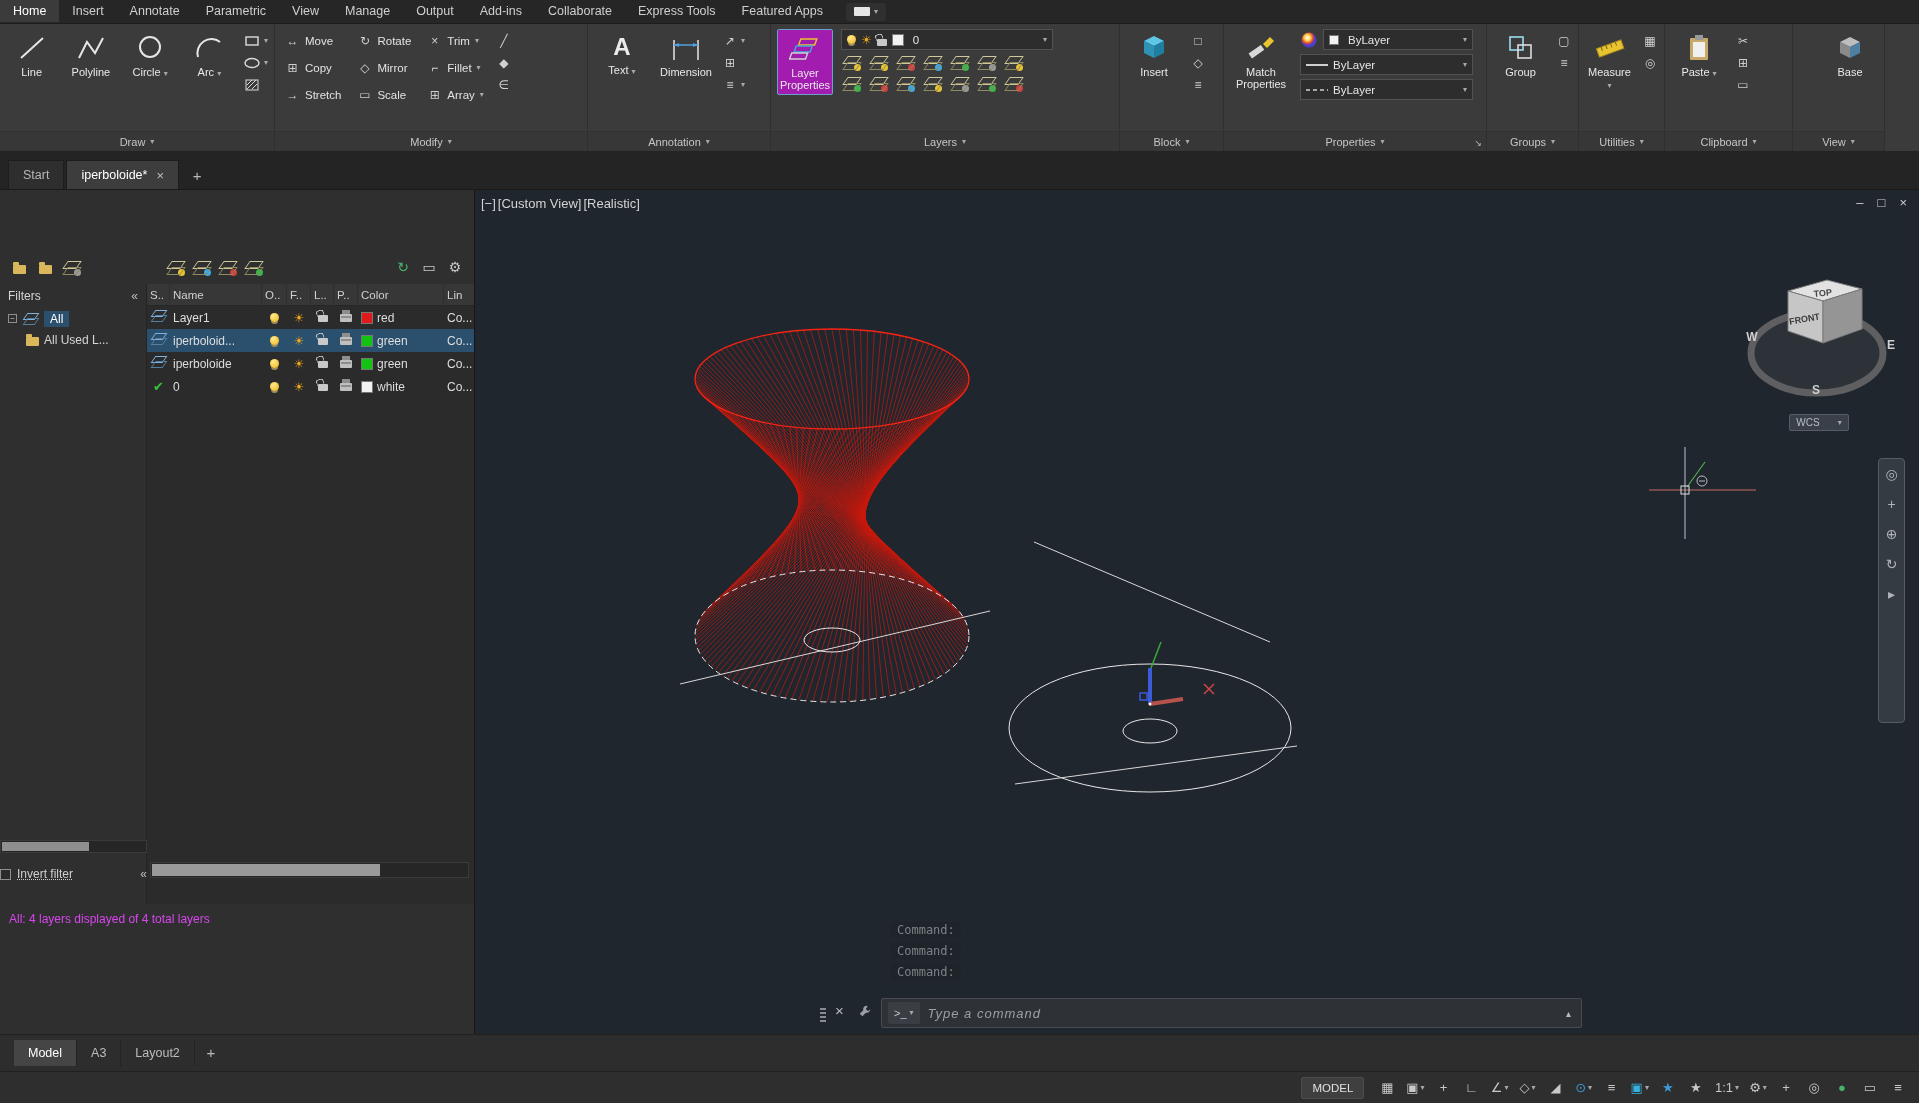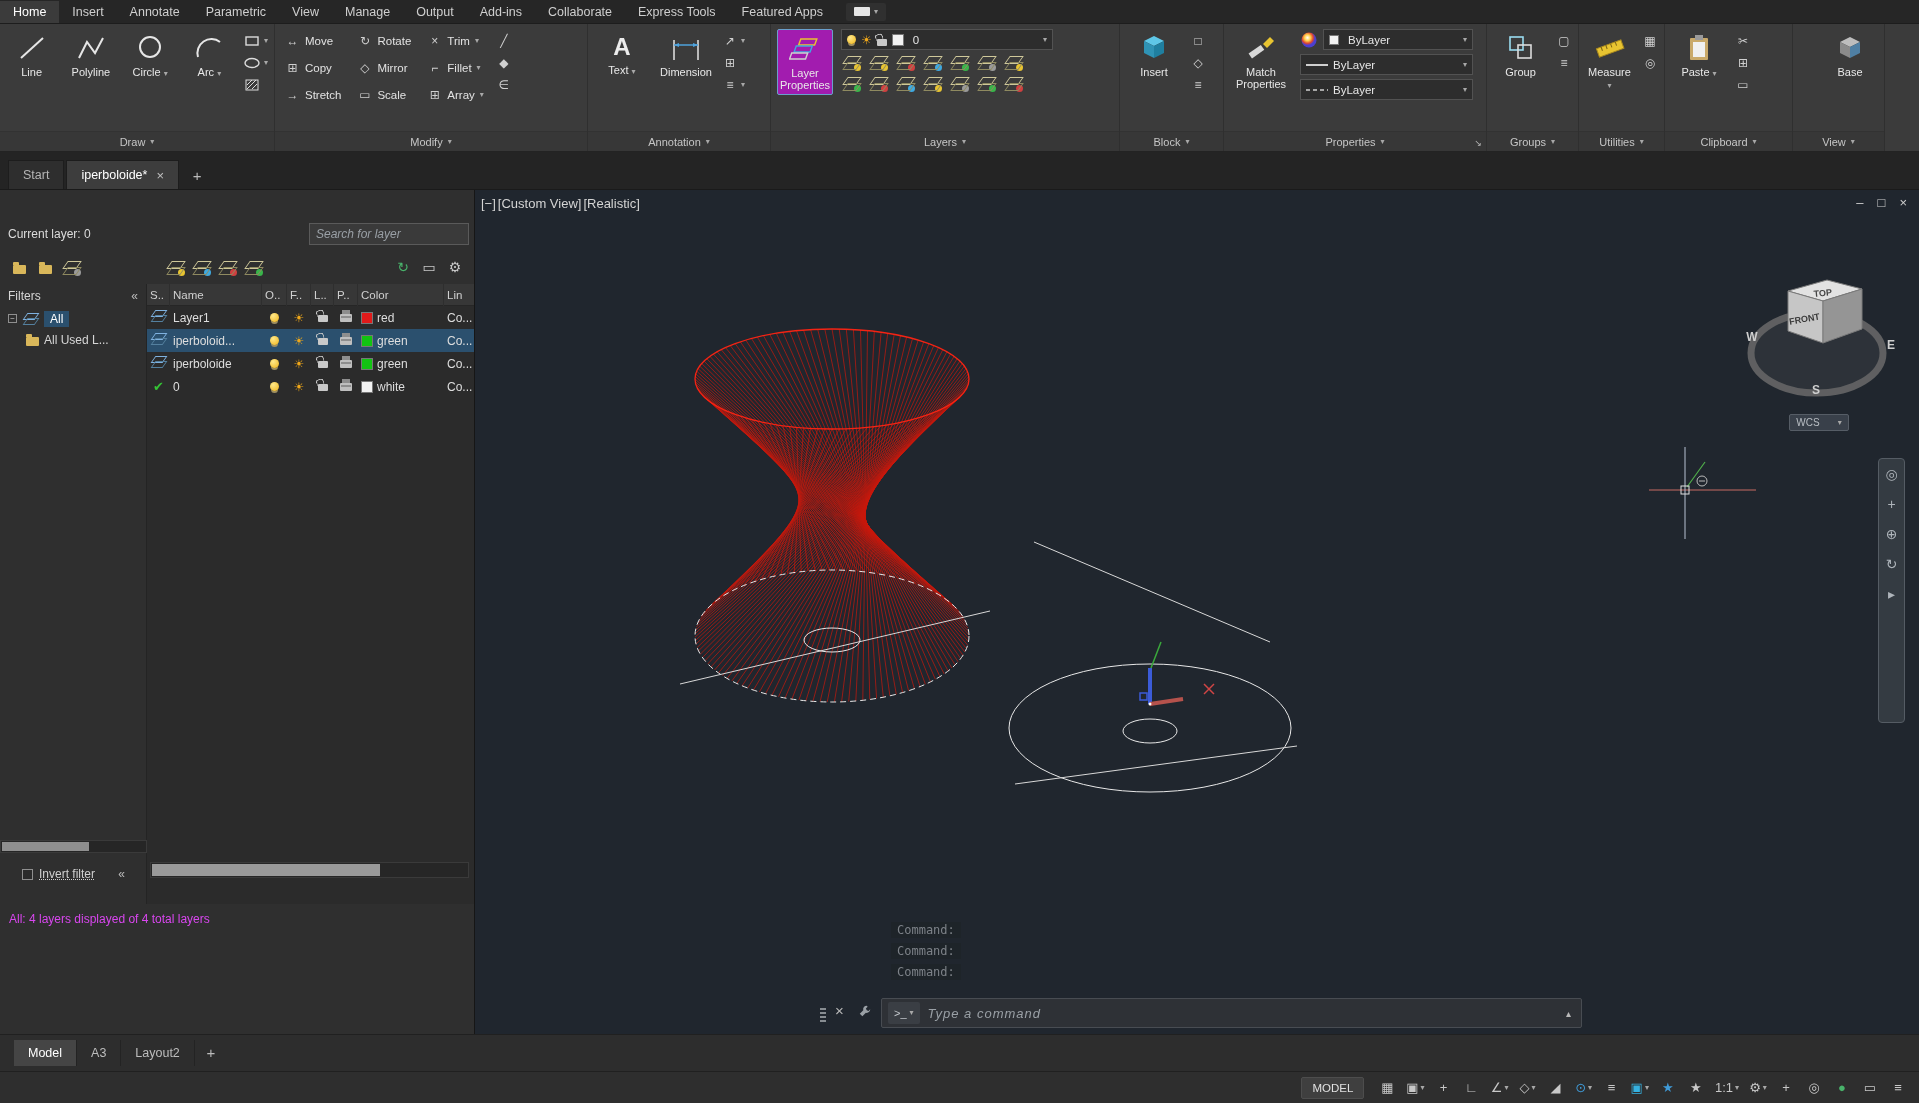--- a/index.html
+++ b/index.html
@@ -1,20 +1,20 @@
 <!DOCTYPE html>
 <html><head>
 <meta charset="utf-8">
 <style>
   *{margin:0;padding:0;box-sizing:border-box;font-family:"Liberation Sans","DejaVu Sans",sans-serif}
   html,body{width:1919px;height:1103px;overflow:hidden;background:#2b2b2b;color:#d8d8d8;font-size:12px}
   .caret{font-size:8px;color:#a8a8a8;line-height:1}
 
   
-  .menubar{position:absolute;top:0;left:0;right:0;height:24px;background:#262626;display:flex;align-items:center;border-bottom:1px solid #1d1d1d}
+  .menubar{position:absolute;top:0;left:0;right:0;height:24px;background:#262626;display:flex;align-items:flex-start;border-bottom:1px solid #1d1d1d}
   .apptabs{display:flex}
   .apptab{padding:4px 13px;font-size:12.5px;color:#cfcfcf;cursor:default}
   .apptab.active{background:#3b3b3b;color:#fff}
   .ribbonopt{display:flex;align-items:center;gap:4px;margin-left:10px;padding:0 8px;background:#303030;border-radius:2px;height:18px;align-self:center}
   .ro-box{display:inline-block;width:16px;height:9px;background:#e6e6e6;border-radius:1px}
 
   
   .ribbon{position:absolute;top:24px;left:0;right:0;height:128px;background:#3b3b3b;display:flex;border-bottom:1px solid #232323}
   .rpanel{height:100%;border-right:1px solid #2f2f2f;display:flex;flex-direction:column;flex:0 0 auto}
   .pbody{flex:1;display:flex;align-items:flex-start;padding:5px 6px 2px 6px;gap:8px}
@@ -93,21 +93,21 @@
   .pal-table{position:absolute;top:94px;left:147px;right:0;bottom:110px;overflow:hidden;background:#2b2b2b}
   .lgrid{display:grid;grid-template-columns:23px 92px 25px 24px 23px 24px 86px 31px;align-items:center}
   .lhead{height:22px;background:#373737;border-bottom:1px solid #262626}
   .lhead .hc{font-size:11.5px;color:#d0d0d0;padding-left:3px;border-right:1px solid #2e2e2e;height:22px;line-height:22px;overflow:hidden;white-space:nowrap}
   .lrow{height:23px;color:#dedede}
   .lrow.sel{background:#2b506e}
   .lrow .c{padding-left:3px;overflow:hidden;white-space:nowrap}
   .lrow .ctr{text-align:center;padding-left:0}
   .pal-fscroll{position:absolute;left:0;top:650px;width:147px;height:13px;background:#262626;border:1px solid #3a3a3a}
   .pal-fscroll i{position:absolute;left:1px;top:1px;bottom:1px;width:60%;background:#8f8f8f}
-  .pal-invert{position:absolute;left:0;top:672px;width:147px;height:24px;display:flex;align-items:center;gap:6px;padding:0 22px;color:#d0d0d0}
+  .pal-invert{position:absolute;left:0;top:672px;width:147px;height:24px;display:flex;align-items:center;gap:6px;padding:0 0;color:#d0d0d0}
   .cb{width:11px;height:11px;border:1px solid #8f8f8f;background:#2b2b2b}
   .pal-hscroll{position:absolute;left:150px;top:672px;right:5px;height:16px;background:#262626;border:1px solid #3a3a3a}
   .pal-hscroll i{position:absolute;left:1px;top:1px;bottom:1px;width:72%;background:#9a9a9a}
   .pal-status{position:absolute;left:0;right:0;top:714px;height:30px;display:flex;align-items:center;padding:0 9px;color:#d946ef;background:#2f2f2f}
 
   
   .canvas{flex:1;position:relative;background:#20262e;overflow:hidden}
   .canvas svg.entities{position:absolute;inset:0;width:100%;height:100%}
   .vplabel{position:absolute;left:6px;top:6px;font-size:13px;color:#d4d4d4;display:flex;gap:2px}
   .winbtns{position:absolute;top:5px;right:12px;display:flex;gap:14px;color:#cfcfcf;font-size:13px}
@@ -577,30 +577,20 @@
   <div class="ftab active">
     <span>iperboloide*</span>
     <span class="x">×</span>
   </div>
   <div class="newtab">+</div>
 </div>
 
 <div class="main">
 
   <div class="palette">
-    <div class="pal-current">
-      <span>Current layer: 0</span>
-      <span class="searchbox">
-        <input placeholder="Search for layer" style="">
-        <svg width="12" height="12" viewBox="0 0 12 12">
-            <circle cx="5" cy="5" r="3.5" fill="none" stroke="#b8b8b8"></circle>
-            <line x1="8" y1="8" x2="11" y2="11" stroke="#b8b8b8"></line>
-          </svg>
-      </span>
-    </div>
     <div class="pal-toolbar">
       <div class="ptb">
           <span class="folder"></span>
         </div>
       <div class="ptb">
           <span class="folder"></span>
         </div>
       <div class="ptb">
           <span class="ministack">
             <i style="background:#9a9a9a"></i>

